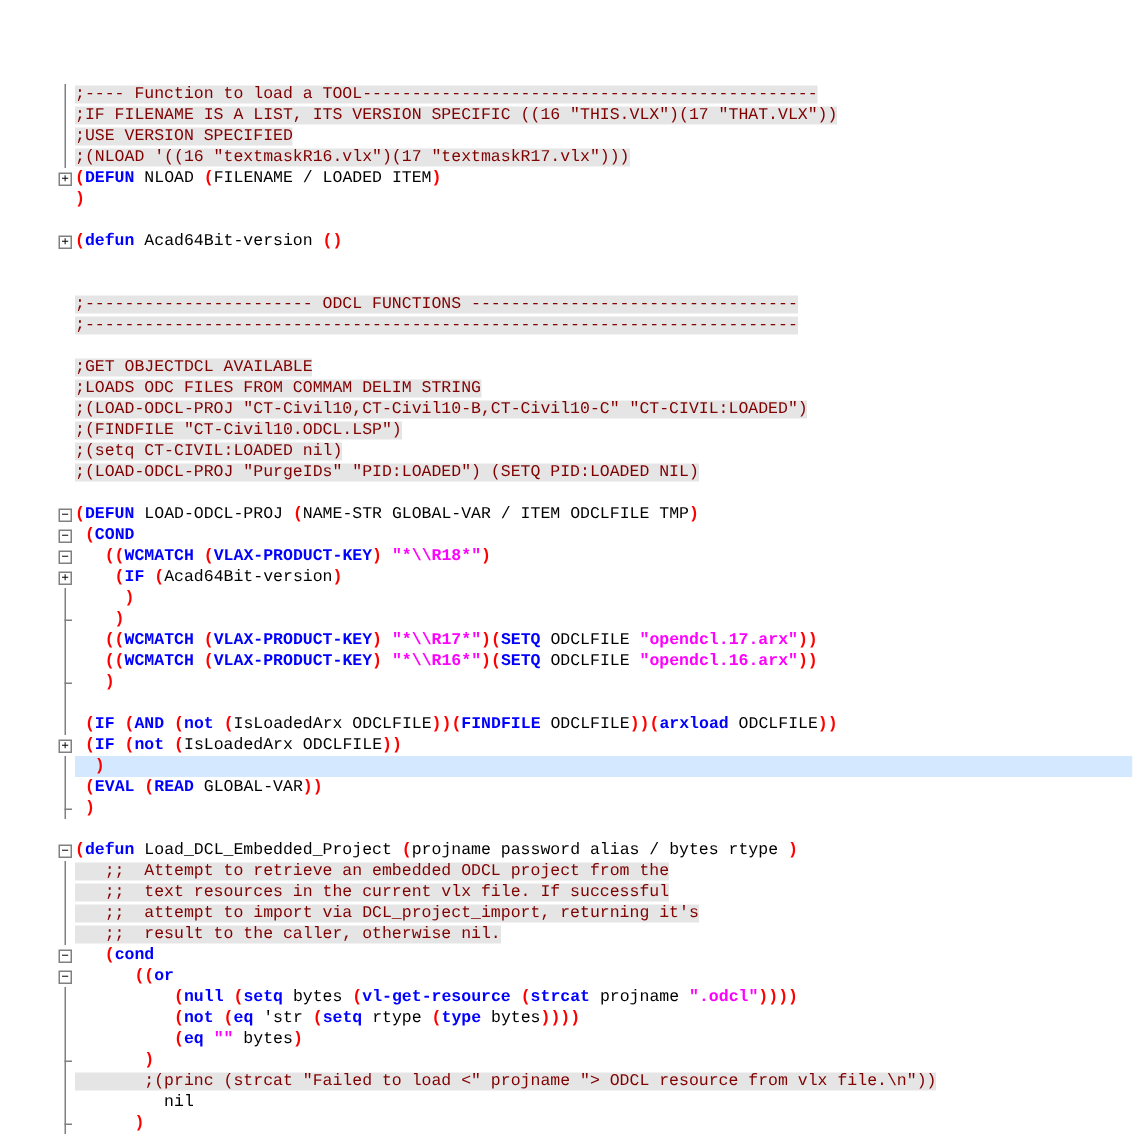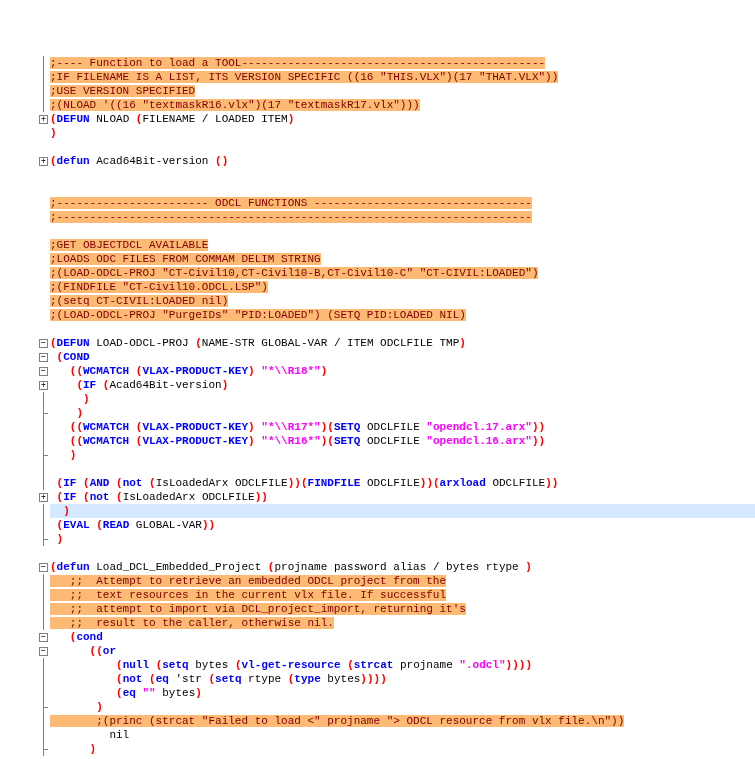--- a/index.html
+++ b/index.html
@@ -6,21 +6,21 @@
   body { background:#fff; font-family:'Courier New',monospace; font-size:11px; line-height:14px; white-space:pre; overflow:hidden; width:755px; height:759px; }
   .editor { display:flex; }
   .gutter { width:50px; flex-shrink:0; background:#fff; color:#808080; text-align:right; padding-right:2px; }
   .gut-line { height:14px; display:flex; justify-content:flex-end; align-items:center; }
   .fold { width:9px; height:9px; border:1px solid #808080; display:inline-flex; align-items:center; justify-content:center; font-size:8px; line-height:8px; font-family:monospace; color:#000; margin-left:2px; cursor:pointer; background:#fff; }
   .foldline { width:9px; height:14px; display:inline-block; position:relative; }
   .foldline::before { content:''; position:absolute; left:4px; top:0; bottom:0; width:1px; background:#808080; }
   .foldline.end::after { content:''; position:absolute; left:4px; top:7px; width:5px; height:1px; background:#808080; }
   .code { flex:1; }
   .ln { height:14px; }
-  .hl-comment { background:#fdba74; color:#800000; }
+  .hl-comment { background:#e5e5e5; color:#800000; }
   .kw { color:#0000ff; font-weight:bold;font-family:Liberation Mono, monospace; }
   .paren { color:#ff0000; font-weight:bold; }
   .sym { color:#000; font-weight:normal; }
   .str { color:#ff00ff; font-weight:bold; }
   .cur-line { background:#d4e8ff; display:inline-block; width:100%; }
 </style>
 </head>
 <body>
 
 

